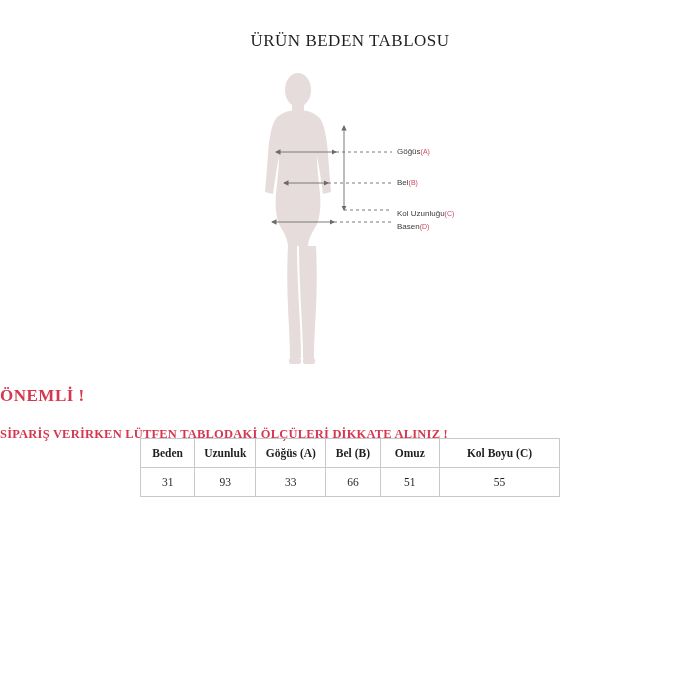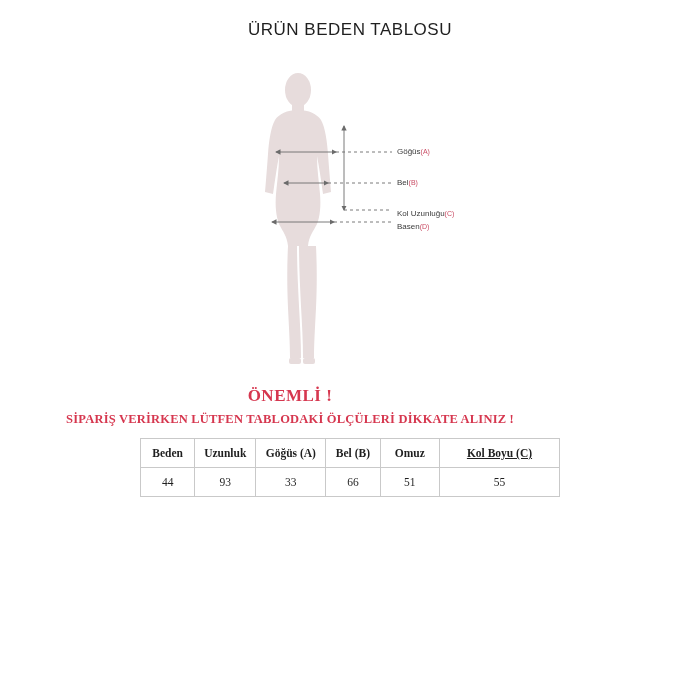--- a/index.html
+++ b/index.html
@@ -15,25 +15,25 @@
     overflow: hidden;
   }
   .page {
     position: relative;
     width: 700px;
     height: 700px;
     box-sizing: border-box;
   }
   .title {
     position: absolute;
-    top: 20px;
+    top: 31px;
     left: 0;
     width: 700px;
     text-align: center;
-    font-family: Liberation Sans, sans-serif;
+    font-family: Liberation Serif, serif;
     font-size: 17px;
     letter-spacing: 0.5px;
     color: #1f1f1f;
   }
 
   
   .figure-area {
     position: absolute;
     top: 70px;
     left: 0;
@@ -70,31 +70,31 @@
   .lbl-bel   { left: 397px; top: 108px; }
   .lbl-kol   { left: 397px; top: 139px; }
   .lbl-basen { left: 397px; top: 152px; }
 
   
   .important {
     position: absolute;
     top: 386px;
     left: 0;
     width: 580px;
-    text-align: center;
+    text-align: left;
   }
   .important-title {
     font-family: "Liberation Serif", serif;
     font-size: 17px;
     font-weight: bold;
     color: #d6374f;
     letter-spacing: 0.5px;
   }
   .important-sub {
-    margin-top: 6px;
+    margin-top: 21px;
     font-family: "Liberation Serif", serif;
     font-size: 12.5px;
     font-weight: bold;
     color: #d6374f;
     letter-spacing: 0.2px;
   }
 
   
   .size-table {
     position: absolute;
@@ -116,21 +116,21 @@
   }
   .size-table th {
     font-weight: bold;
     font-size: 11.5px;
   }
   .col-beden   { width: 52px; }
   .col-uzunluk { width: 58px; }
   .col-gogus   { width: 70px; margin-top: 8px; }
   .col-bel     { width: 54px; }
   .col-omuz    { width: 58px; margin-top: 28px; }
-  .col-kol     { width: 128px; text-decoration: underline; }
+  .col-kol     { width: 128px; }
 </style>
 </head>
 <body>
 
 <div class="page">
 
   <div class="title">ÜRÜN BEDEN TABLOSU</div>
 
   <div class="figure-area">
 
@@ -231,21 +231,21 @@
         <th class="col-beden">Beden</th>
         <th class="col-uzunluk">Uzunluk</th>
         <th class="col-gogus">Göğüs (A)</th>
         <th class="col-bel">Bel (B)</th>
         <th class="col-omuz">Omuz</th>
         <th class="col-kol">Kol Boyu (C)</th>
       </tr>
     </thead>
     <tbody>
       <tr>
-        <td>44</td>
+        <td>31</td>
         <td>93</td>
         <td>33</td>
         <td>66</td>
         <td>51</td>
         <td>55</td>
       </tr>
     </tbody>
   </table>
 
 </div>

